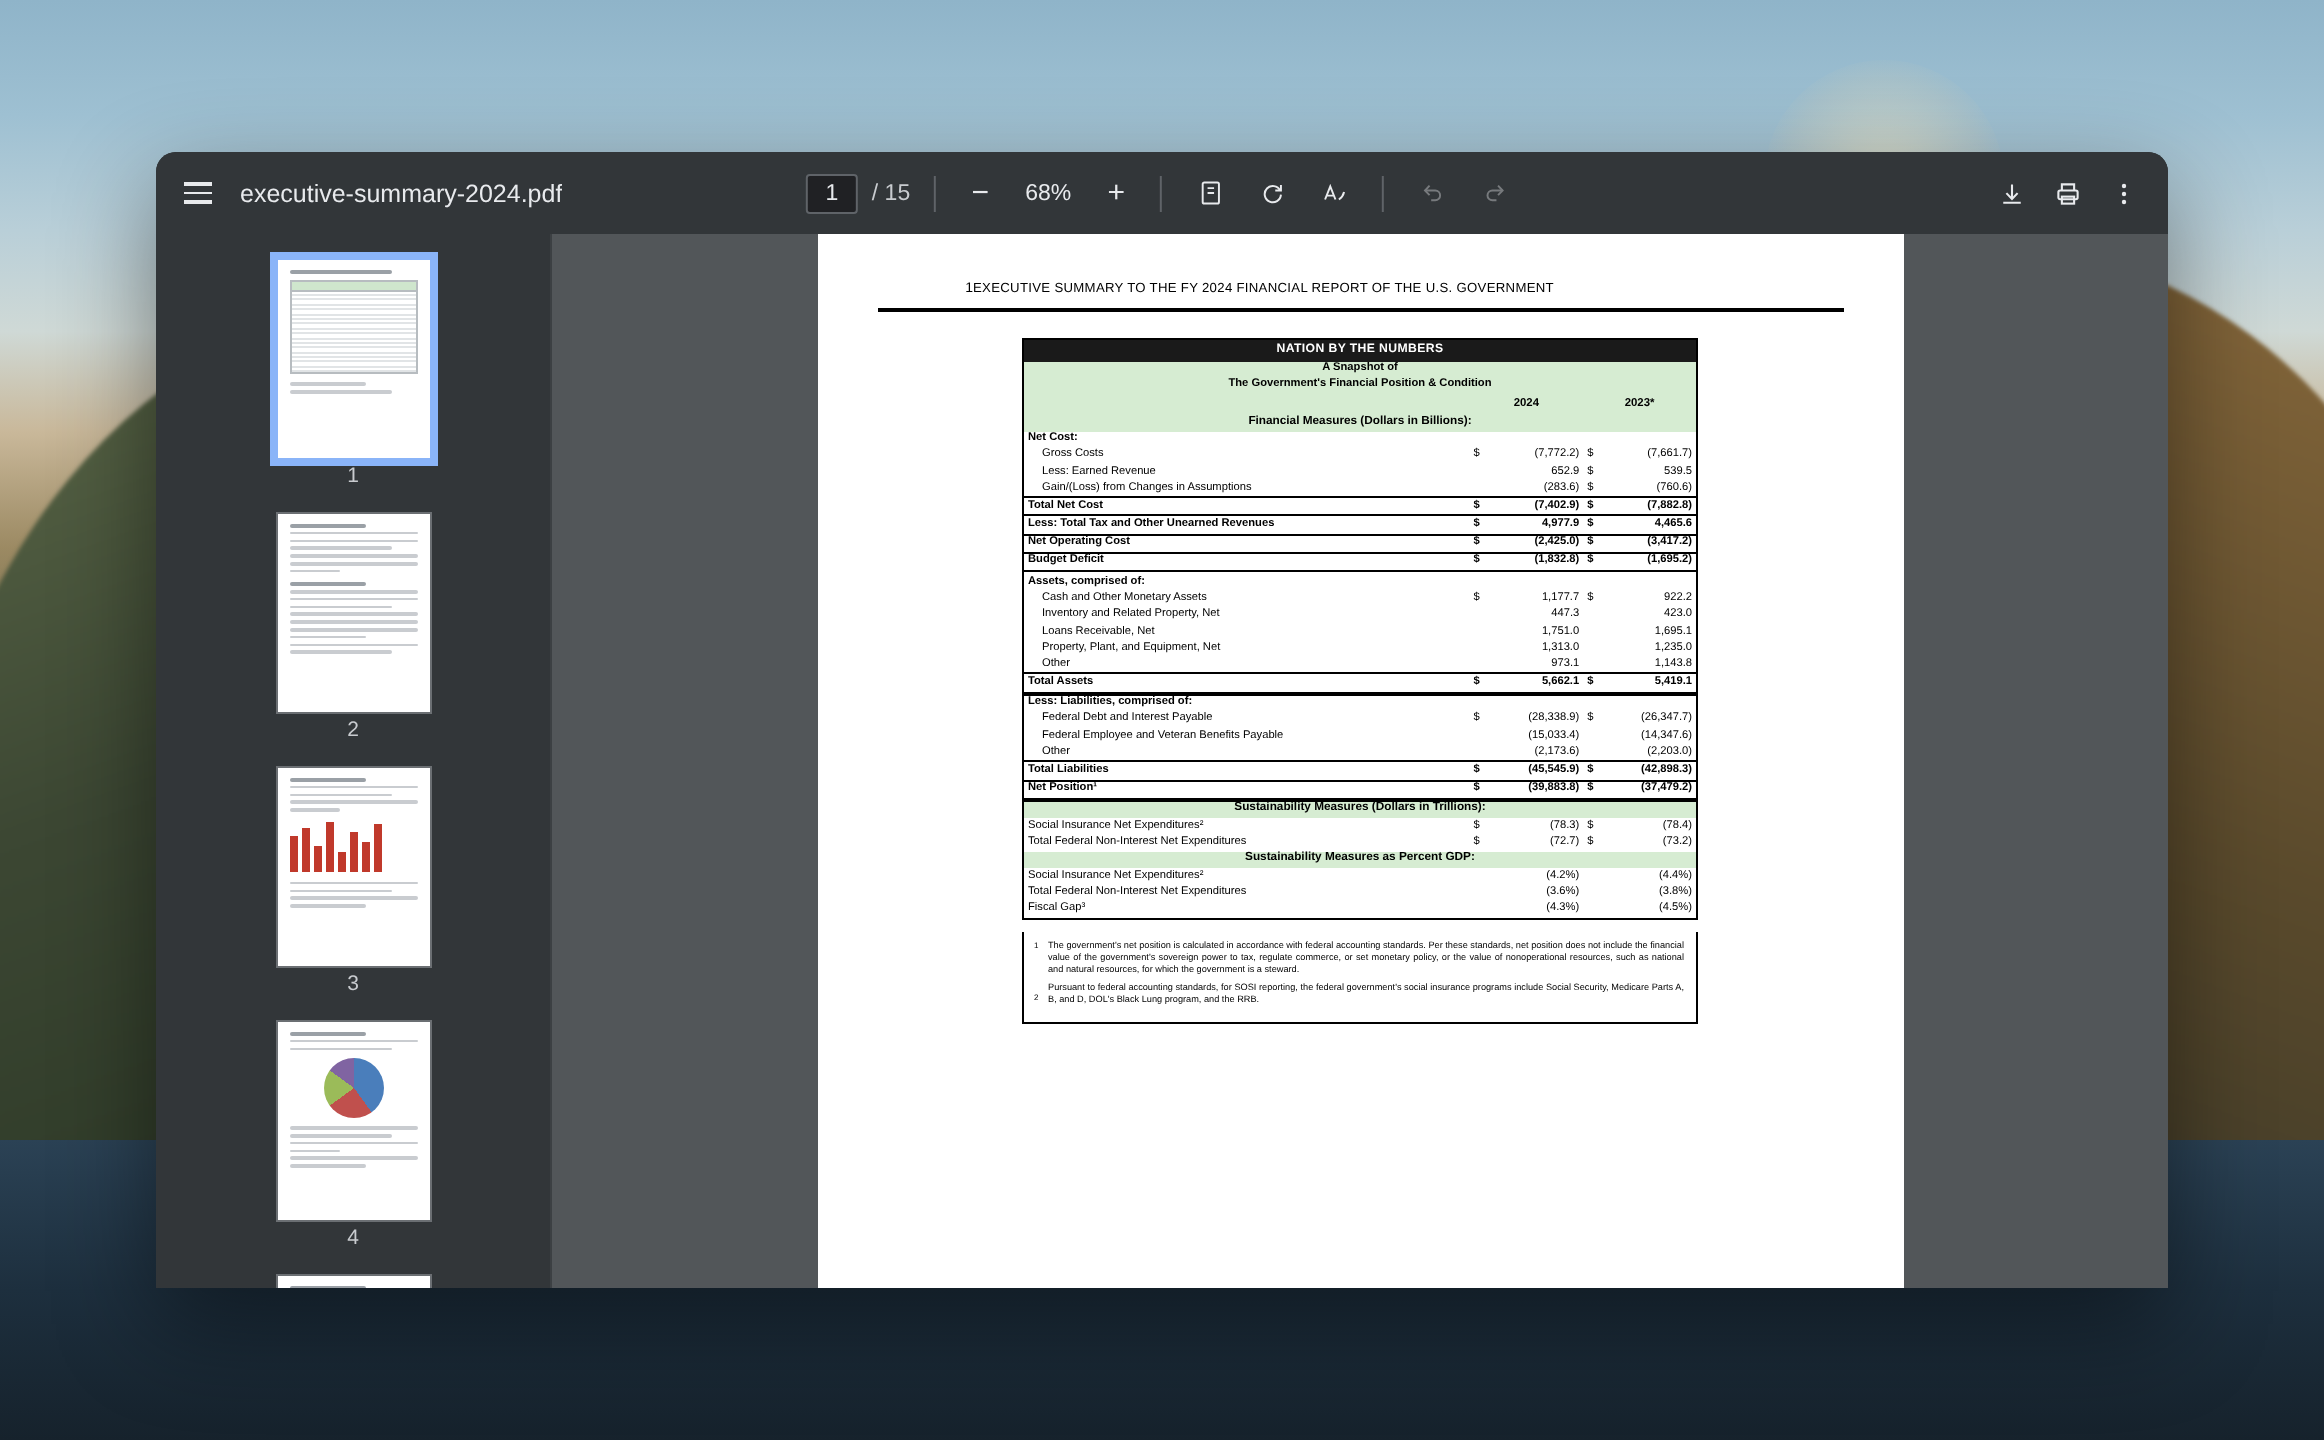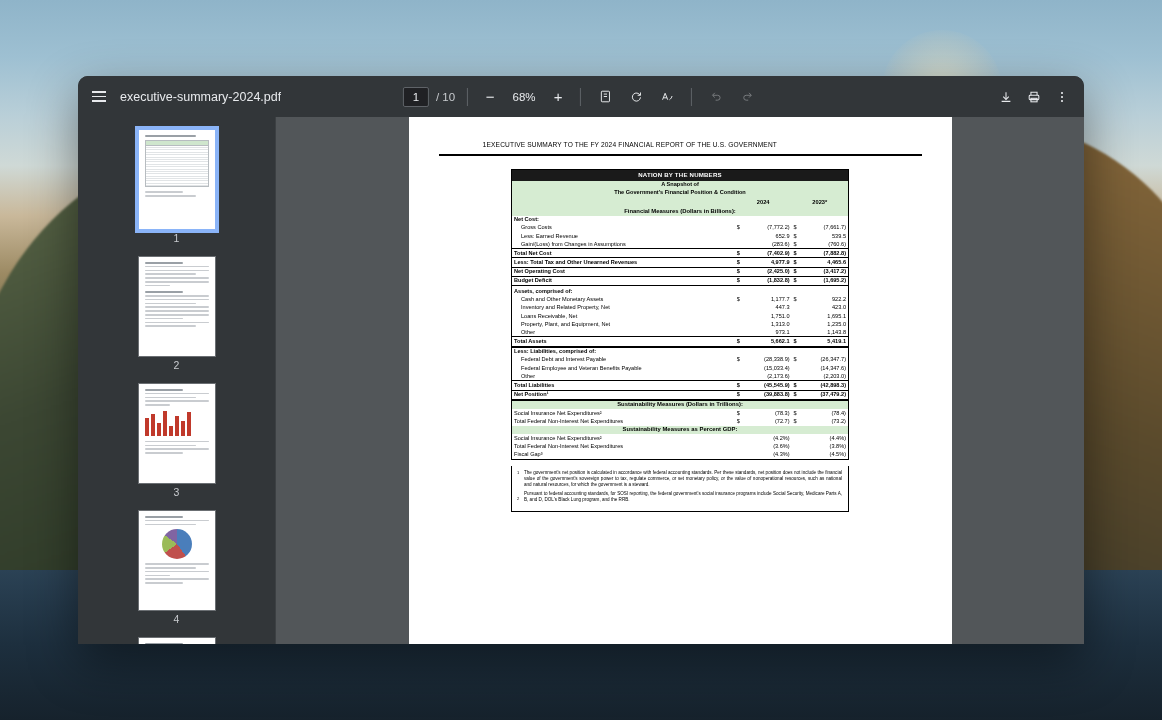--- a/index.html
+++ b/index.html
@@ -217,21 +217,21 @@
       <div class="hamburger">
         <span></span>
           <span></span>
           <span></span>
       </div>
       <div class="doc-title">executive-summary-2024.pdf</div>
     </div>
 
     <div class="tb-center">
       <div class="page-box">1</div>
-      <div class="page-total">/ 10</div>
+      <div class="page-total">/ 15</div>
       <div class="tb-sep"></div>
       <div class="zoom-btn">−</div>
       <div class="zoom-val">68%</div>
       <div class="zoom-btn">+</div>
       <div class="tb-sep"></div>
       <div class="icon-btn">
         <svg width="13" height="13" viewBox="0 0 16 16" fill="none" stroke="#e8eaed" stroke-width="1.2">
           <rect x="3" y="1.5" width="10" height="13" rx="1"></rect>
             <path d="M6 5h4M6 8h4"></path>
         </svg>

